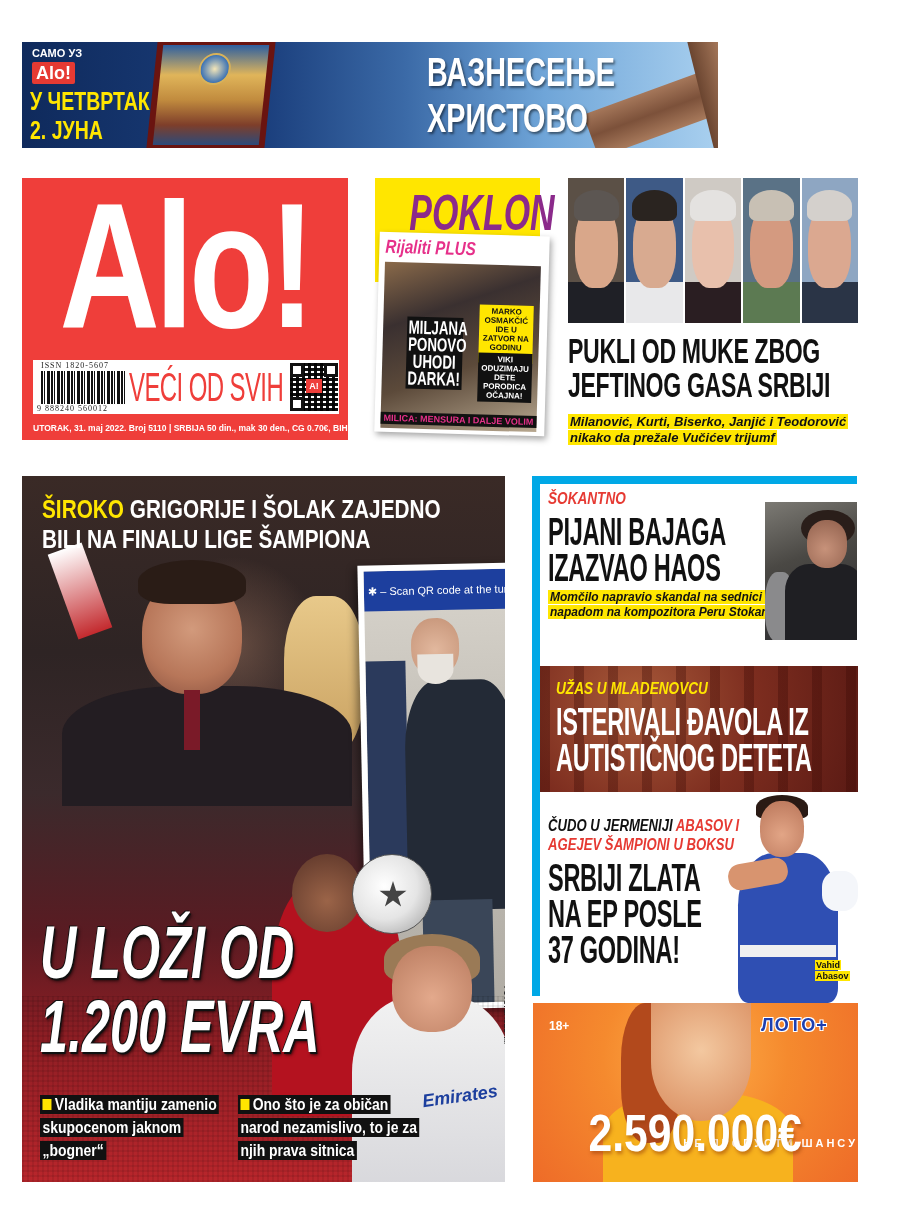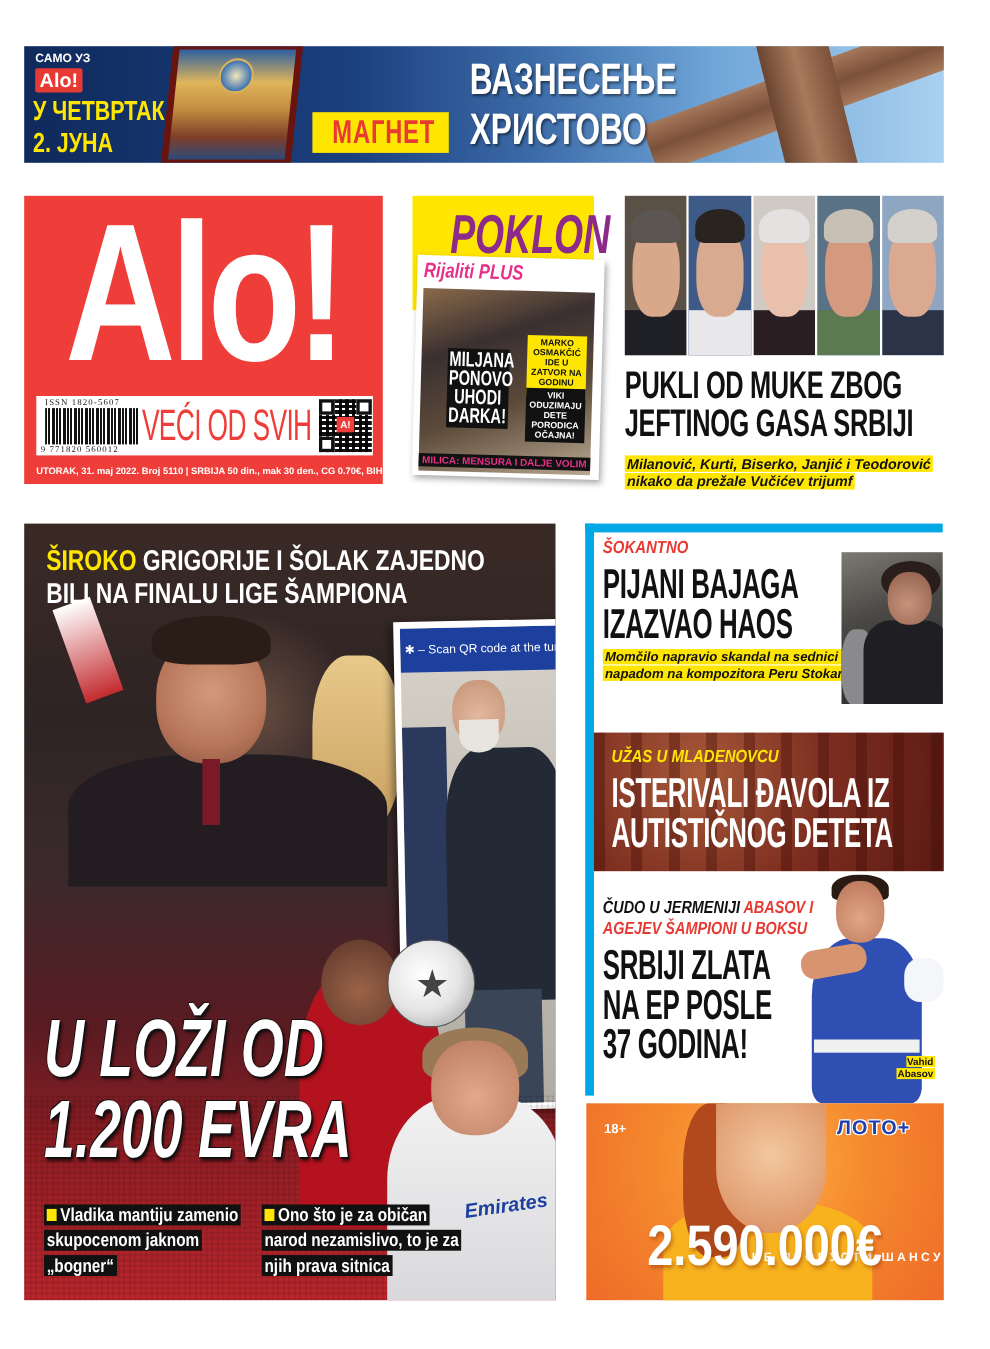--- a/index.html
+++ b/index.html
@@ -2,21 +2,21 @@
 <html><head>
 <meta charset="utf-8">
 <style>
   * { box-sizing: border-box; margin: 0; padding: 0; }
   html, body { width: 900px; height: 1226px; background: #ffffff; overflow: hidden; }
   body { position: relative; font-family: "Liberation Sans", "DejaVu Sans", sans-serif; }
   .cond { font-family: "Liberation Sans Narrow", "Liberation Sans", "DejaVu Sans", sans-serif; font-weight: 700; }
   .abs { position: absolute; }
 
   
-  .banner { left: 22px; top: 42px; width: 836px; height: 106px;
+  .banner { left: 22px; top: 42px; width: 696px; height: 106px;
     background: linear-gradient(90deg, #0f2a5c 0%, #1b3f7d 35%, #3b6aa7 55%, #6fa5d8 75%, #a9d0ef 100%);
     overflow: hidden; }
   .banner .samo { left: 10px; top: 5px; color: #fff; font-size: 11px; font-weight: 700; }
   .banner .alo-chip { left: 10px; top: 20px; background: #e63a33; color: #fff; font-size: 18px;
     font-weight: 900; padding: 0 4px; border-radius: 2px; line-height: 22px; }
   .banner .when1 { left: 8px; top: 45px; color: #ffe600; font-size: 25px; font-weight: 900;
     transform: scaleX(0.78); transform-origin: left; white-space: nowrap; line-height: 28px; }
   .banner .when2 { left: 8px; top: 74px; color: #ffe600; font-size: 25px; font-weight: 900;
     transform: scaleX(0.78); transform-origin: left; white-space: nowrap; line-height: 28px; }
   .icon-box { left: 130px; top: 0; width: 118px; height: 106px; background: #6a1410;
@@ -186,21 +186,21 @@
     transform: scaleX(0.82); transform-origin: left; color: #111; }
   .kick-mixed .r { color: #e63a33; }
   .boxer { left: 728px; top: 795px; width: 130px; height: 210px; overflow: hidden; }
   .boxer-head { position: absolute; left: 32px; top: 6px; width: 44px; height: 56px; border-radius: 45%;
     background: radial-gradient(circle at 50% 60%, #e2a586, #b87458); }
   .boxer-hair { position: absolute; left: 28px; top: 0; width: 52px; height: 24px; border-radius: 50% 50% 20% 20%; background: #2a1a14; }
   .boxer-body { position: absolute; left: 10px; top: 58px; width: 100px; height: 150px; border-radius: 35% 35% 10% 10%; background: #2f4fb3; }
   .boxer-arm { position: absolute; left: 0; top: 66px; width: 60px; height: 26px; border-radius: 12px; background: #d8946f; transform: rotate(-10deg); }
   .boxer-glove { position: absolute; left: 94px; top: 76px; width: 36px; height: 40px; border-radius: 40%; background: #f4f6fa; }
   .boxer-belt { position: absolute; left: 12px; top: 150px; width: 96px; height: 12px; background: #f0f0f0; }
-  .vahid { left: 815px; top: 960px; font-size: 9px; font-weight: 900; line-height: 11px; text-align: right; color: #111; }
+  .vahid { left: 815px; top: 960px; font-size: 9px; font-weight: 900; line-height: 11px; text-align: left; color: #111; }
   .vahid span { background: #ffe600; padding: 0 1px; }
 
   
   .lotto { left: 533px; top: 1003px; width: 325px; height: 179px; overflow: hidden;
     background: radial-gradient(circle at 50% 30%, #ffb04a 0%, #f58a2e 45%, #ee6b28 100%); }
   .lotto-girl { position: absolute; left: 118px; top: 0; width: 100px; height: 118px; border-radius: 0 0 50% 50%;
     background: radial-gradient(circle at 50% 40%, #f3c8a0, #d88a5c); }
   .lotto-hair { position: absolute; left: 88px; top: 0; width: 60px; height: 140px; border-radius: 40%; background: #b2491c; }
   .lotto-coat { position: absolute; left: 70px; top: 90px; width: 190px; height: 100px; border-radius: 40% 40% 0 0; background: #f7b21e; }
   .lotto-18 { position: absolute; left: 16px; top: 16px; color: #fff; font-size: 12px; font-weight: 900; }
@@ -224,31 +224,30 @@
   <div class="abs cross-v"></div>
   <div class="abs samo cond">САМО УЗ</div>
   <div class="abs alo-chip cond">Alo!</div>
   <div class="abs when1 cond">У ЧЕТВРТАК</div>
   <div class="abs when2 cond">2. ЈУНА</div>
   <div class="abs icon-box">
     <div class="icon-inner">
         <div class="icon-halo"></div>
       </div>
   </div>
-  <div class="abs chip-magnet cond"><span>МАГНЕТ</span></div>
   <div class="abs feast1 cond">ВАЗНЕСЕЊЕ</div>
   <div class="abs feast2 cond">ХРИСТОВО</div>
 </div>
 
 <div class="abs masthead">
   <div class="abs logo cond"><span>Alo!</span></div>
   <div class="abs mast-strip">
     <div class="abs issn">ISSN 1820-5607</div>
     <div class="abs barcode"></div>
-    <div class="abs barnum">9 771820 560012</div>
+    <div class="abs barnum">9 888240 560012</div>
     <div class="abs veci cond">VEĆI OD SVIH</div>
     <div class="abs qr">
       <div class="qr-corner" style="left:0;top:0"></div>
       <div class="qr-corner" style="right:0;top:0"></div>
       <div class="qr-corner" style="left:0;bottom:0"></div>
       <div class="qr-badge">A!</div>
     </div>
   </div>
   <div class="abs dateline cond">
     <b>UTORAK,</b><span> 31. maj 2022. Broj </span><b>5110</b><span> | </span><b>SRBIJA 50 din.</b><span>, mak 30 den., CG 0.70€, BIH 0.50 KM</span>

